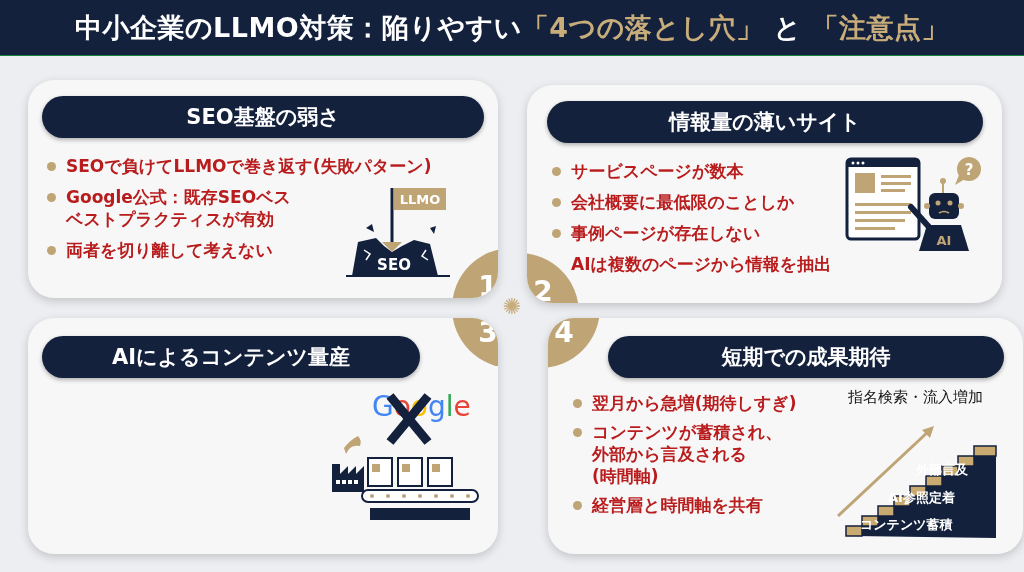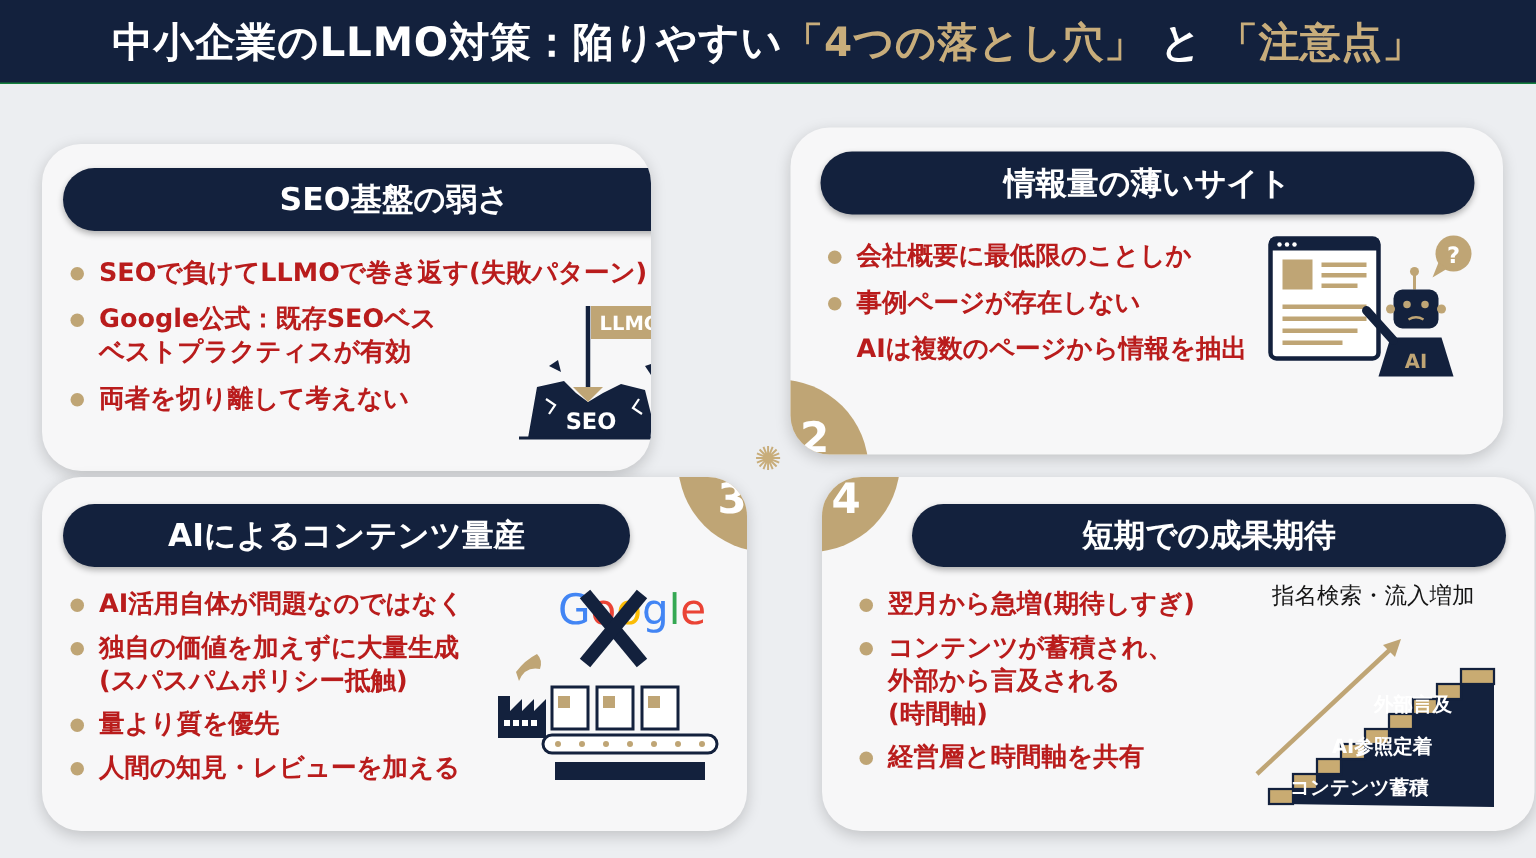--- a/index.html
+++ b/index.html
@@ -20,21 +20,21 @@
     font-size: 27px; font-weight: bold; color: #ffffff; letter-spacing: 0.5px;
   }
   .header-title .gold { color: #c8ad7b; }
 
   .card {
     position: absolute; background: #f7f7f8;
     border-radius: 26px;
     box-shadow: 0 3px 10px rgba(0,0,0,0.18);
     overflow: hidden;
   }
-  .c1 { left: 28px; top: 96px; width: 406px; height: 218px; }
+  .c1 { left: 28px; top: 80px; width: 470px; height: 218px; }
   .c2 { left: 527px; top: 85px; width: 475px; height: 218px; }
   .c3 { left: 28px; top: 318px; width: 470px; height: 236px; }
   .c4 { left: 527px; top: 318px; width: 475px; height: 236px; margin-left: 21px; }
 
   .pill {
     position: absolute; height: 42px; border-radius: 21px;
     background: #13213d; color: #fff;
     display: flex; align-items: center; justify-content: center;
     font-size: 21px; font-weight: bold;
     box-shadow: 0 2px 4px rgba(0,0,0,0.3);
@@ -121,20 +121,24 @@
     <polyline points="80,70 76,76 82,80" stroke="#fff" stroke-width="1.5" fill="none"></polyline>
     <line x1="0" y1="96" x2="104" y2="96" stroke="#13213d" stroke-width="2"></line>
     <text x="48" y="90" font-size="15" font-weight="bold" fill="#fff" text-anchor="middle" font-family="DejaVu Sans, sans-serif">SEO</text>
   </svg>
   <div class="corner n1">1</div>
 </div>
 
 <div class="card c2">
   <div class="pill">情報量の薄いサイト</div>
   <ul class="bullets">
+    <li>
+        <span class="dot"></span>
+        <span class="line">サービスページが数本</span>
+      </li>
     <li>
         <span class="dot"></span>
         <span class="line">会社概要に最低限のことしか</span>
       </li>
     <li>
         <span class="dot"></span>
         <span class="line">事例ページが存在しない</span>
       </li>
     <li class="nob" style="padding-left:22px">
         <span class="line">AIは複数のページから情報を抽出</span>
@@ -167,39 +171,20 @@
     <text x="99" y="92" font-size="13" font-weight="bold" fill="#bfa575" text-anchor="middle" font-family="DejaVu Sans, sans-serif">AI</text>
     <circle cx="124" cy="16" r="12" fill="#bfa575"></circle>
     <polygon points="114,22 110,32 120,26" fill="#bfa575"></polygon>
     <text x="124" y="22" font-size="15" font-weight="bold" fill="#fff" text-anchor="middle" font-family="DejaVu Sans, sans-serif">?</text>
   </svg>
   <div class="corner n2">2</div>
 </div>
 
 <div class="card c3">
   <div class="pill">AIによるコンテンツ量産</div>
-  <ul class="bullets">
-    <li>
-        <span class="dot"></span>
-        <span class="line">AI活用自体が問題なのではなく</span>
-      </li>
-    <li>
-        <span class="dot"></span>
-        <span class="line">独自の価値を加えずに大量生成</span>
-        <span class="line">(スパスパムポリシー抵触)</span>
-      </li>
-    <li>
-        <span class="dot"></span>
-        <span class="line">量より質を優先</span>
-      </li>
-    <li>
-        <span class="dot"></span>
-        <span class="line">人間の知見・レビューを加える</span>
-      </li>
-  </ul>
   <svg class="illus" style="left:300px;top:64px" width="160" height="160" viewBox="0 0 160 160">
     <text x="44" y="34" font-size="28" font-family="DejaVu Sans, sans-serif" text-anchor="start">
       <tspan fill="#4285f4">G</tspan><tspan fill="#ea4335">o</tspan><tspan fill="#fbbc05">o</tspan><tspan fill="#4285f4">g</tspan><tspan fill="#34a853">l</tspan><tspan fill="#ea4335">e</tspan>
     </text>
     <line x1="62" y1="14" x2="100" y2="60" stroke="#13213d" stroke-width="9"></line>
     <line x1="100" y1="14" x2="62" y2="60" stroke="#13213d" stroke-width="9"></line>
     <path d="M18,72 Q22,62 32,64 Q34,58 30,54 Q22,58 16,66 Z" fill="#bfa575"></path>
     <path d="M4,110 L4,82 L12,82 L12,92 L20,84 L20,92 L28,84 L28,92 L36,84 L36,110 Z" fill="#13213d"></path>
     <rect x="8" y="98" width="4" height="4" fill="#fff"></rect>
       <rect x="14" y="98" width="4" height="4" fill="#fff"></rect>

